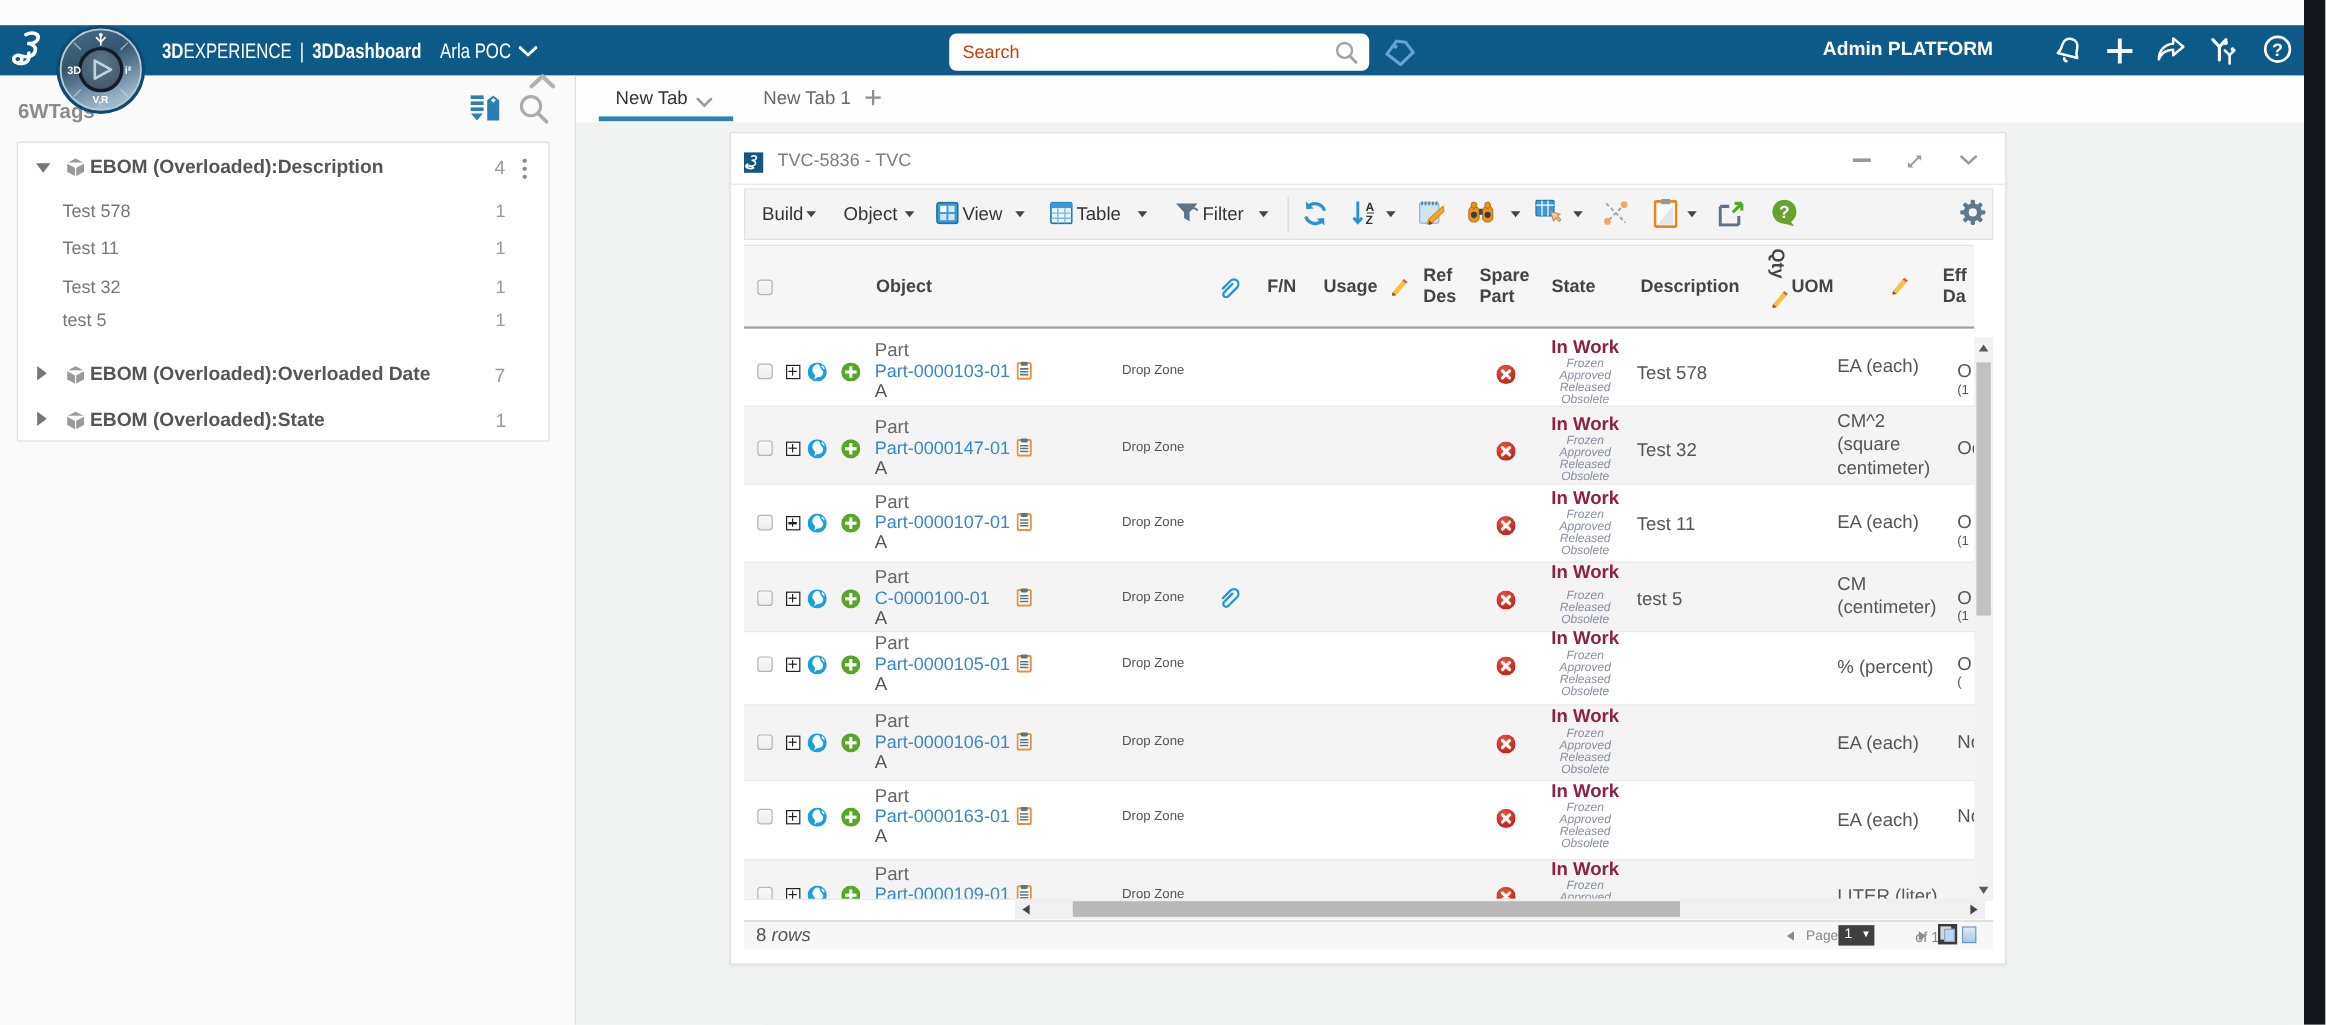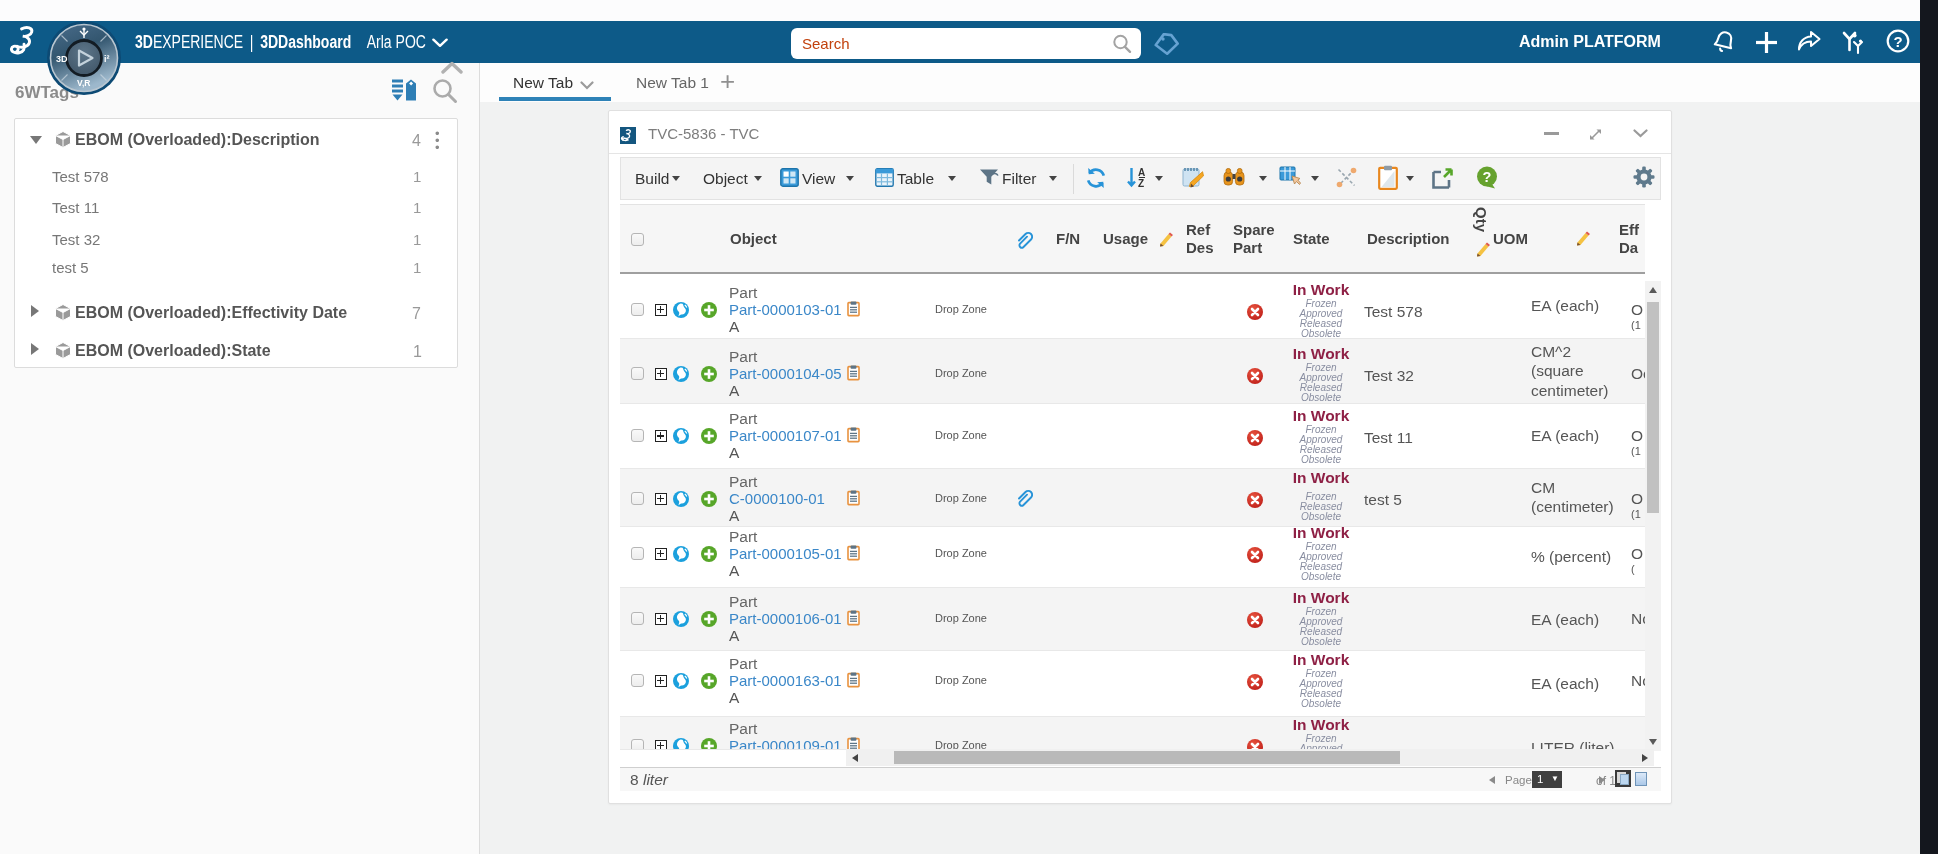--- a/index.html
+++ b/index.html
@@ -194,21 +194,21 @@
     <div class="abs itemlbl" style="left:37px;top:80px;">Test 11</div>
       <div class="abs cnt" style="left:398px;top:80px;">1</div>
     <div class="abs itemlbl" style="left:37px;top:111.5px;">Test 32</div>
       <div class="abs cnt" style="left:398px;top:111.5px;">1</div>
     <div class="abs itemlbl" style="left:37px;top:139.5px;">test 5</div>
       <div class="abs cnt" style="left:398px;top:139.5px;">1</div>
     <div class="abs tri-right" style="left:16px;top:186px;"></div>
     <svg class="abs cube" style="left:40px;top:185px;" width="16" height="17" viewBox="0 0 16 17">
         <path d="M8 0.5 L15.5 4.5 L15.5 12.5 L8 16.5 L0.5 12.5 L0.5 4.5 Z M0.5 4.5 L8 8.5 L15.5 4.5 M8 8.5 L8 16.5" fill="#9a9a9a" stroke="#fff" stroke-width="1"></path>
       </svg>
-    <div class="abs grouplbl" style="left:60px;top:185px;">EBOM (Overloaded):Effectivity Date</div>
+    <div class="abs grouplbl" style="left:60px;top:185px;">EBOM (Overloaded):Overloaded Date</div>
     <div class="abs cnt" style="left:397px;top:186px;font-size:16px;">7</div>
     <div class="abs tri-right" style="left:16px;top:224px;"></div>
     <svg class="abs cube" style="left:40px;top:223px;" width="16" height="17" viewBox="0 0 16 17">
         <path d="M8 0.5 L15.5 4.5 L15.5 12.5 L8 16.5 L0.5 12.5 L0.5 4.5 Z M0.5 4.5 L8 8.5 L15.5 4.5 M8 8.5 L8 16.5" fill="#9a9a9a" stroke="#fff" stroke-width="1"></path>
       </svg>
     <div class="abs grouplbl" style="left:60px;top:223px;">EBOM (Overloaded):State</div>
     <div class="abs cnt" style="left:398px;top:224px;font-size:16px;">1</div>
   </div>
 
   <div class="abs" id="tabstrip">
@@ -458,21 +458,21 @@
     <div class="abs row even" style="top:227.2px;height:66.1px;">
         <div class="cbx" style="top:27.9px;"></div>
         <div class="expbox" style="top:28.9px;"></div>
         <svg class="abs" style="left:53px;top:26.9px;" width="16" height="16" viewBox="0 0 16 16">
           <use href="#iglobe"></use>
         </svg>
         <svg class="abs" style="left:81px;top:26.9px;" width="16" height="16" viewBox="0 0 16 16">
           <use href="#igplus"></use>
         </svg>
         <div class="abs parttxt" style="top:8.899999999999999px;">Part</div>
-        <div class="abs parttxt linktxt" style="top:25.9px;">Part-0000104-05</div>
+        <div class="abs parttxt linktxt" style="top:25.9px;">Part-0000147-01</div>
         <div class="abs parttxt atxt" style="top:42.9px;">A</div>
         <svg class="abs" style="left:227px;top:25.9px;" width="13" height="16" viewBox="0 0 13 16">
           <use href="#iclip"></use>
         </svg>
         <div class="dz" style="top:27.9px;">Drop Zone</div>
         <svg class="abs" style="left:627px;top:28.4px;" width="16" height="16" viewBox="0 0 16 16">
           <use href="#iredx"></use>
         </svg>
         <div class="statecell" style="top:6.399999999999999px;">
           <div class="inwork">In Work</div>
@@ -660,21 +660,21 @@
         <div id="vthumb"></div>
       <div class="scrolltri" style="position:absolute;left:3.5px;top:6px;border-left:4.5px solid transparent;border-right:4.5px solid transparent;border-bottom:6px solid #5a5a5a;"></div>
       <div class="scrolltri" style="position:absolute;left:3.5px;bottom:6px;border-left:4.5px solid transparent;border-right:4.5px solid transparent;border-top:6px solid #5a5a5a;"></div>
     </div>
     <div class="abs" id="hscroll">
         <div id="hthumb"></div>
       <div class="scrolltri" style="position:absolute;left:6px;top:4.5px;border-top:4.5px solid transparent;border-bottom:4.5px solid transparent;border-right:6px solid #444;"></div>
       <div class="scrolltri" style="position:absolute;right:6px;top:4.5px;border-top:4.5px solid transparent;border-bottom:4.5px solid transparent;border-left:6px solid #444;"></div>
     </div>
     <div class="abs" id="winfoot">
-      <div class="abs" style="left:10px;top:3px;font-size:15.5px;color:#555;">8 <i>liter</i></div>
+      <div class="abs" style="left:10px;top:3px;font-size:15.5px;color:#555;">8 <i>rows</i></div>
       <div class="scrolltri" style="position:absolute;left:869px;top:8px;border-top:4.5px solid transparent;border-bottom:4.5px solid transparent;border-right:6px solid #8a8a8a;"></div>
       <div class="abs" style="left:885px;top:6px;font-size:11.5px;color:#888;">Page</div>
       <div class="abs" style="left:912px;top:3px;width:30px;height:17px;background:#3f3f3f;color:#fff;font-size:12px;">
         <span style="position:absolute;left:5px;top:2px;font-size:11.5px;">1</span>
         <span style="position:absolute;right:3px;top:3px;font-size:8px;">▼</span>
       </div>
       <div class="abs" style="left:948px;top:6px;font-size:12px;color:#888;margin-left:28px;">of 1</div>
       <div class="scrolltri" style="position:absolute;left:979px;top:8px;border-top:4.5px solid transparent;border-bottom:4.5px solid transparent;border-left:6px solid #8a8a8a;"></div>
       <div class="abs" style="left:995px;top:2px;width:16px;height:17px;background:#3a3a3a;">
         <div style="position:absolute;left:2px;top:2px;width:9px;height:11px;background:#d8d8d8;"></div>

